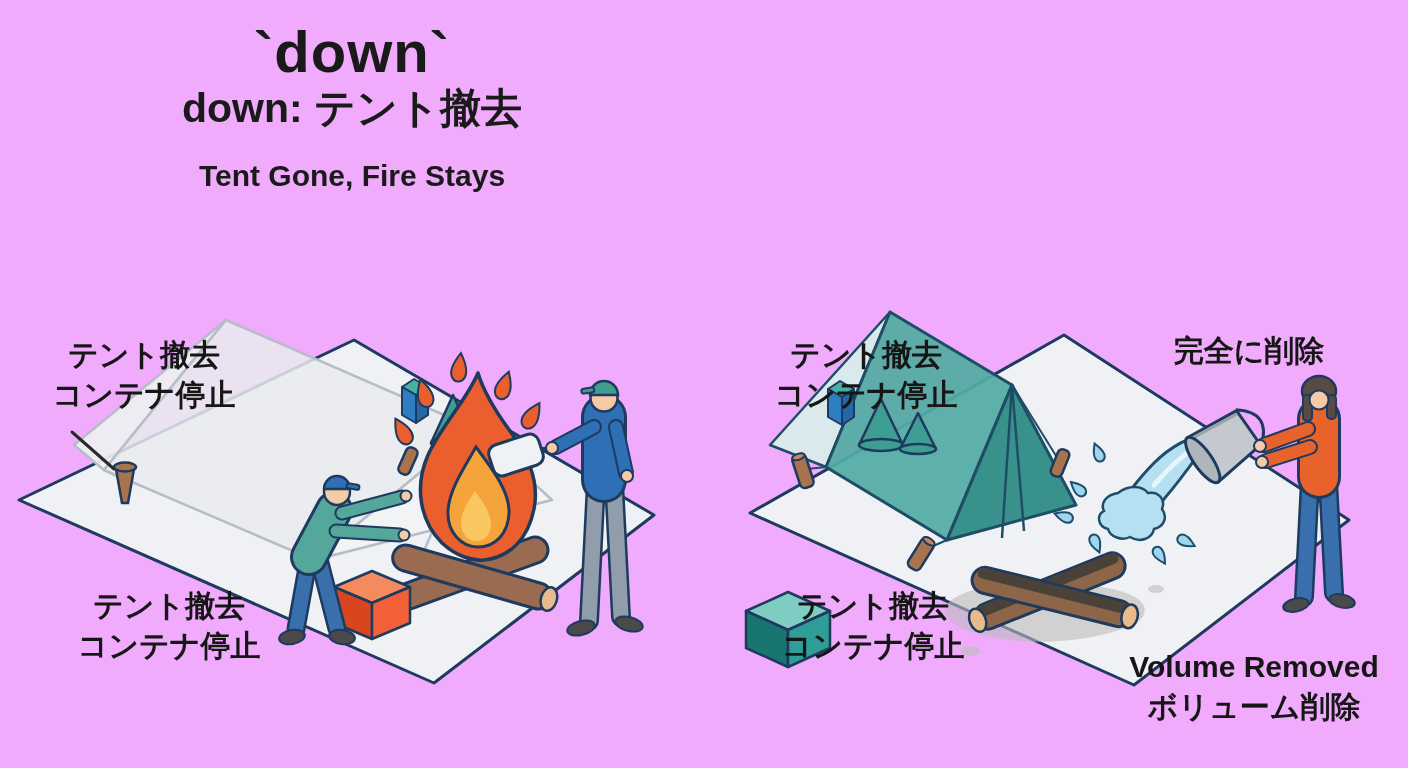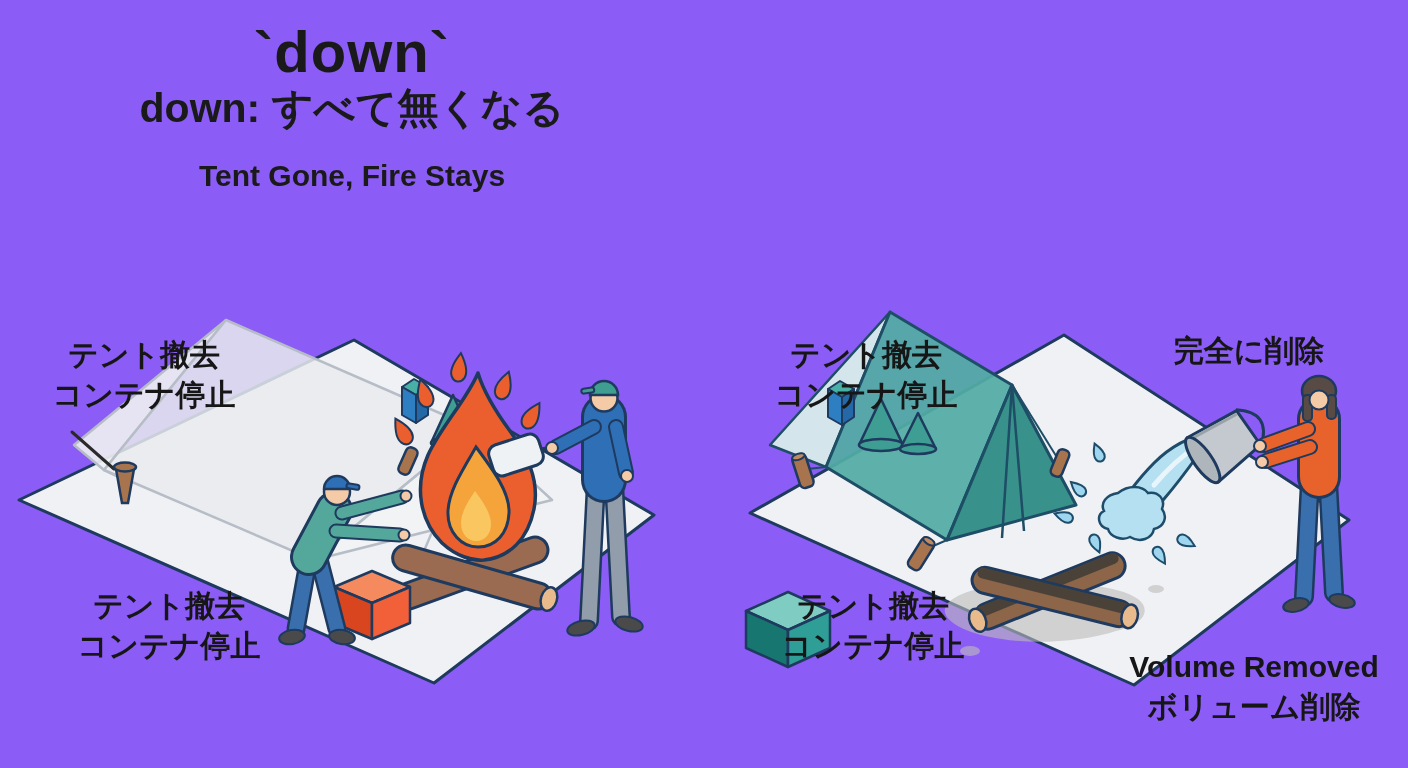--- a/index.html
+++ b/index.html
@@ -1,16 +1,16 @@
 <!DOCTYPE html>
 <html><head>
 <meta charset="utf-8">
 <style>
   html,body{margin:0;padding:0;background:#ffffff;}
-  #stage{position:relative;width:1408px;height:768px;background:#8b5cf6;overflow:hidden;
+  #stage{position:relative;width:1408px;height:768px;background:#f0abfc;overflow:hidden;
          font-family:"Liberation Sans","DejaVu Sans",sans-serif;color:#1a1a1a;}
   .panel{position:absolute;top:0;width:704px;height:768px;}
   #panel-left{left:0;}
   #panel-right{left:704px;}
   .hdr{text-align:center;}
   .title{font-size:58px;font-weight:800;margin-top:22px;line-height:1.05;letter-spacing:1px;}
   .subtitle{font-size:41px;font-weight:800;line-height:1.15;margin-top:2px;}
   .cap-en{font-size:30px;font-weight:700;margin-top:26px;line-height:1.2;}
   .cap-ja{font-size:29px;font-weight:700;margin-top:3px;line-height:1.2;}
   .scene{position:absolute;left:4px;top:295px;width:704px;height:465px;}
@@ -20,21 +20,21 @@
   .ln{display:block;}
 </style>
 </head>
 <body>
 
 <div id="stage">
 
   <div class="panel" id="panel-left">
     <div class="hdr">
       <div class="title">`down`</div>
-      <div class="subtitle">down: すべて無くなる</div>
+      <div class="subtitle">down: テント撤去</div>
       <div class="cap-en">Tent Gone, Fire Stays</div>
     </div>
 
     <div class="scene">
       <svg width="704" height="465" viewBox="0 0 704 465">
 
         <polygon points="15,205 350,45 650,220 430,388" fill="#f0f1f4" stroke="#1e3a5e" stroke-width="3" stroke-linejoin="round"></polygon>
 
         <g stroke="#b6bdc7" stroke-width="2.5" stroke-linejoin="round">
           <polygon points="222,25 70,150 100,175" fill="#eef0f2" fill-opacity="0.92"></polygon>

